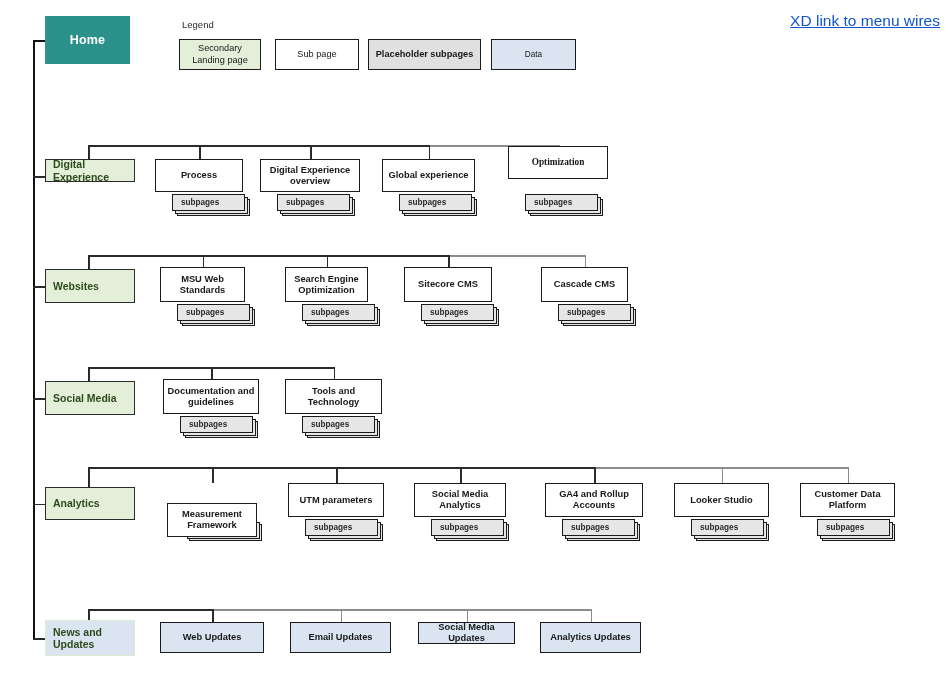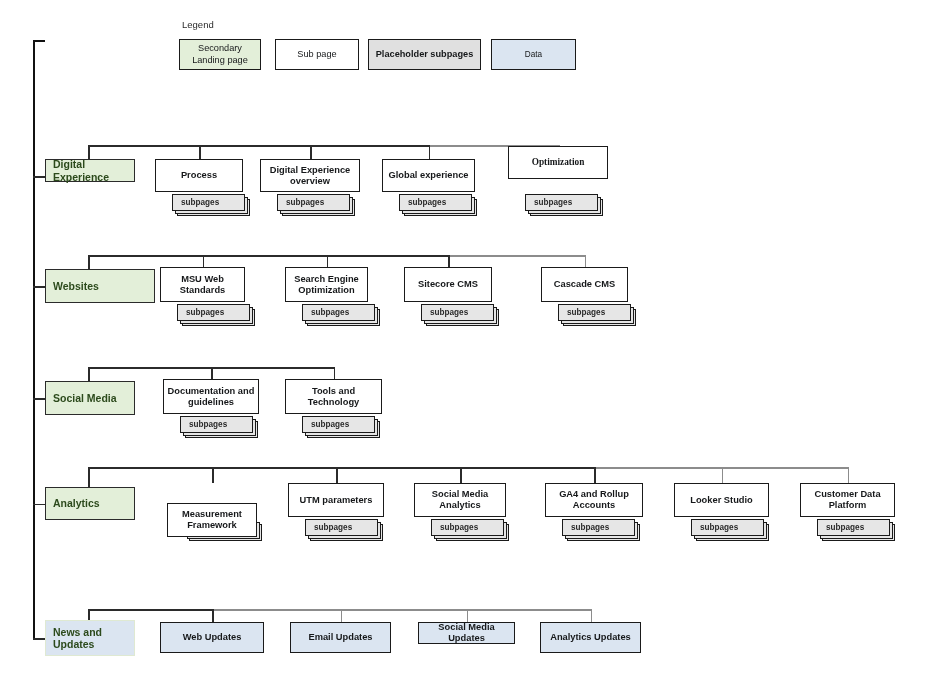--- a/index.html
+++ b/index.html
@@ -153,29 +153,31 @@
     text-decoration: underline;
     cursor: pointer;
     white-space: nowrap;
   }
 </style>
 </head>
 <body>
 
 <div id="canvas">
 
+  <a id="xd-link" href="#">XD link to menu wires</a>
 
   <div id="legend-title">Legend</div>
   <div id="legend-row">
       <div class="legend-box lg-green" style="left: 179px; width: 82px;">Secondary<br>Landing page</div>
       <div class="legend-box lg-white" style="left: 275px; width: 84px;">Sub page</div>
       <div class="legend-box lg-gray" style="left: 368px; width: 113px;">Placeholder subpages</div>
       <div class="legend-box lg-blue" style="left: 491px; width: 85px;">Data</div>
     </div>
 
+  <div id="root-node" class="node home" style="left:45px; top:16px; width:85px; height:48px;">Home</div>
 
   <div id="tree">
       <div class="ln v trunk" style="left: 33px; top: 40px; height: 598px;"></div>
       <div class="ln h trunk" style="left: 33px; top: 40px; width: 12px; height: 1.8px; background: rgb(17, 17, 17);"></div>
       <div class="ln h" style="left: 33px; top: 176px; width: 12px; background: rgb(43, 43, 43);"></div>
       <div class="node section-node" style="left: 45px; top: 159px; width: 90px; height: 23px;">
         <span>Digital Experience</span>
       </div>
       <div class="ln v drop-dark" style="left: 88px; top: 145px; height: 14px;"></div>
       <div class="ln h bus-dark" style="left: 88px; top: 145px; width: 340.5px;"></div>
@@ -210,21 +212,21 @@
       <div class="ln v drop-gray" style="left: 558px; top: 145px; height: 14px;"></div>
       <div class="node subpage-node" style="left: 508px; top: 146px; width: 100px; height: 33px; font-family: Liberation Serif, serif;">
         <span>Optimization</span>
       </div>
       <div class="stack" style="left: 525px; top: 194px; width: 79px; height: 23px;">
         <div class="sheet s1" style="width: 73px; height: 17px;"></div>
         <div class="sheet s2" style="width: 73px; height: 17px;"></div>
         <div class="sheet s3" style="width: 73px; height: 17px;">subpages</div>
       </div>
       <div class="ln h" style="left: 33px; top: 286px; width: 12px; background: rgb(43, 43, 43);"></div>
-      <div class="node section-node" style="left: 45px; top: 269px; width: 110px; height: 34px;">
+      <div class="node section-node" style="left: 45px; top: 269px; width: 90px; height: 34px;">
         <span>Websites</span>
       </div>
       <div class="ln v drop-dark" style="left: 88px; top: 255px; height: 14px;"></div>
       <div class="ln h bus-dark" style="left: 88px; top: 255px; width: 360px;"></div>
       <div class="ln h bus-gray" style="left: 448px; top: 255px; width: 136.5px;"></div>
       <div class="ln v drop-dark" style="left: 202.5px; top: 255px; height: 12px;"></div>
       <div class="node subpage-node" style="left: 160px; top: 267px; width: 85px; height: 35px;">
         <span>MSU Web Standards</span>
       </div>
       <div class="stack" style="left: 177px; top: 304px; width: 79px; height: 23px;">

